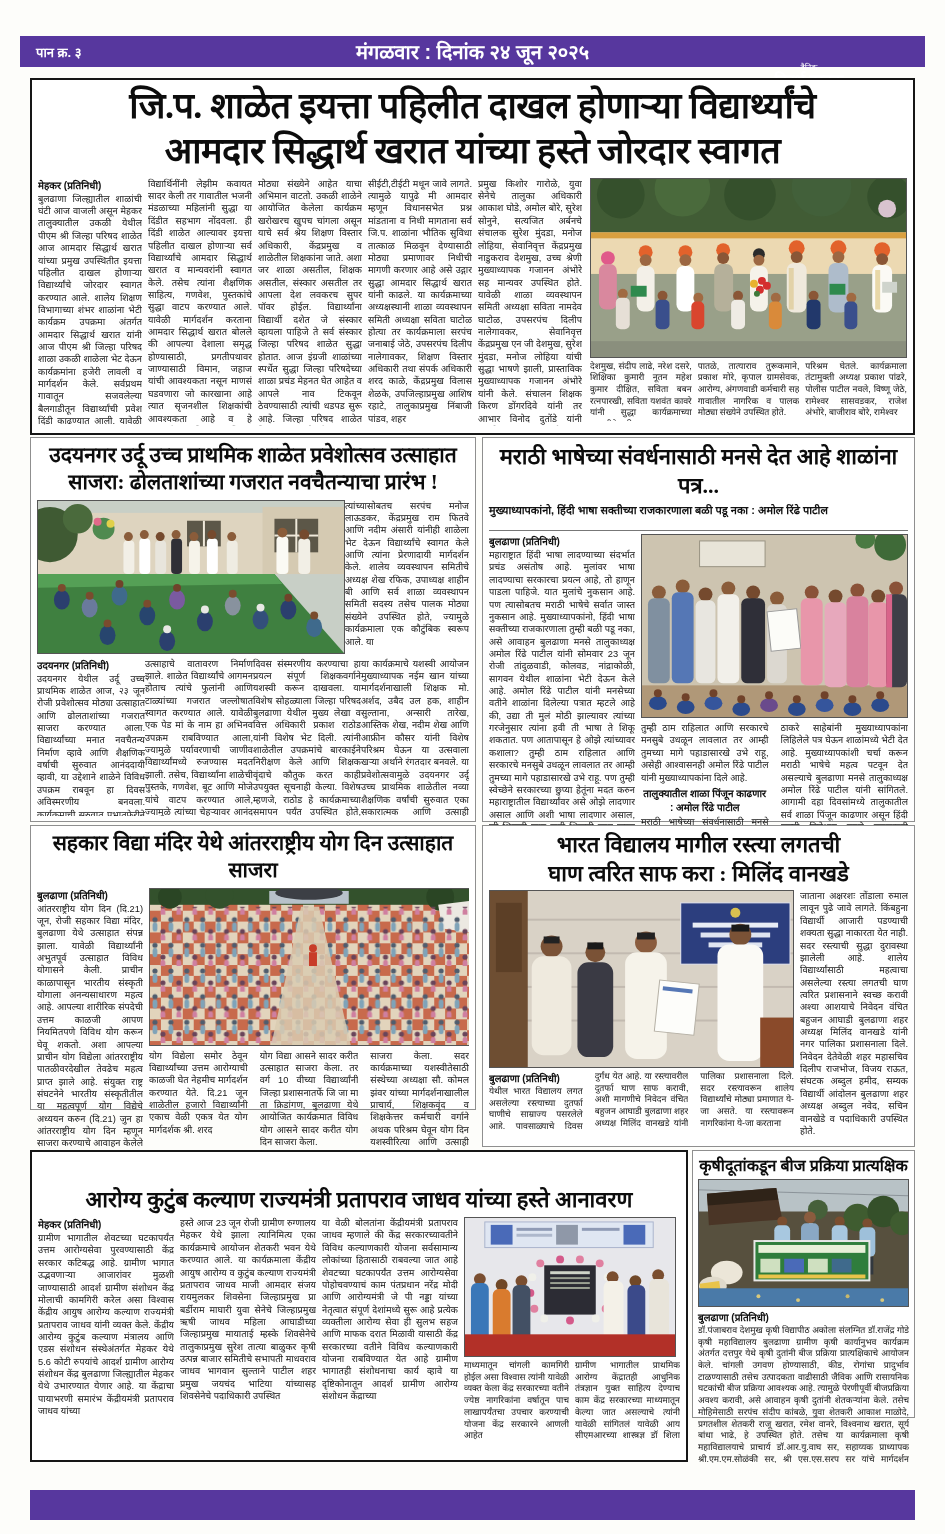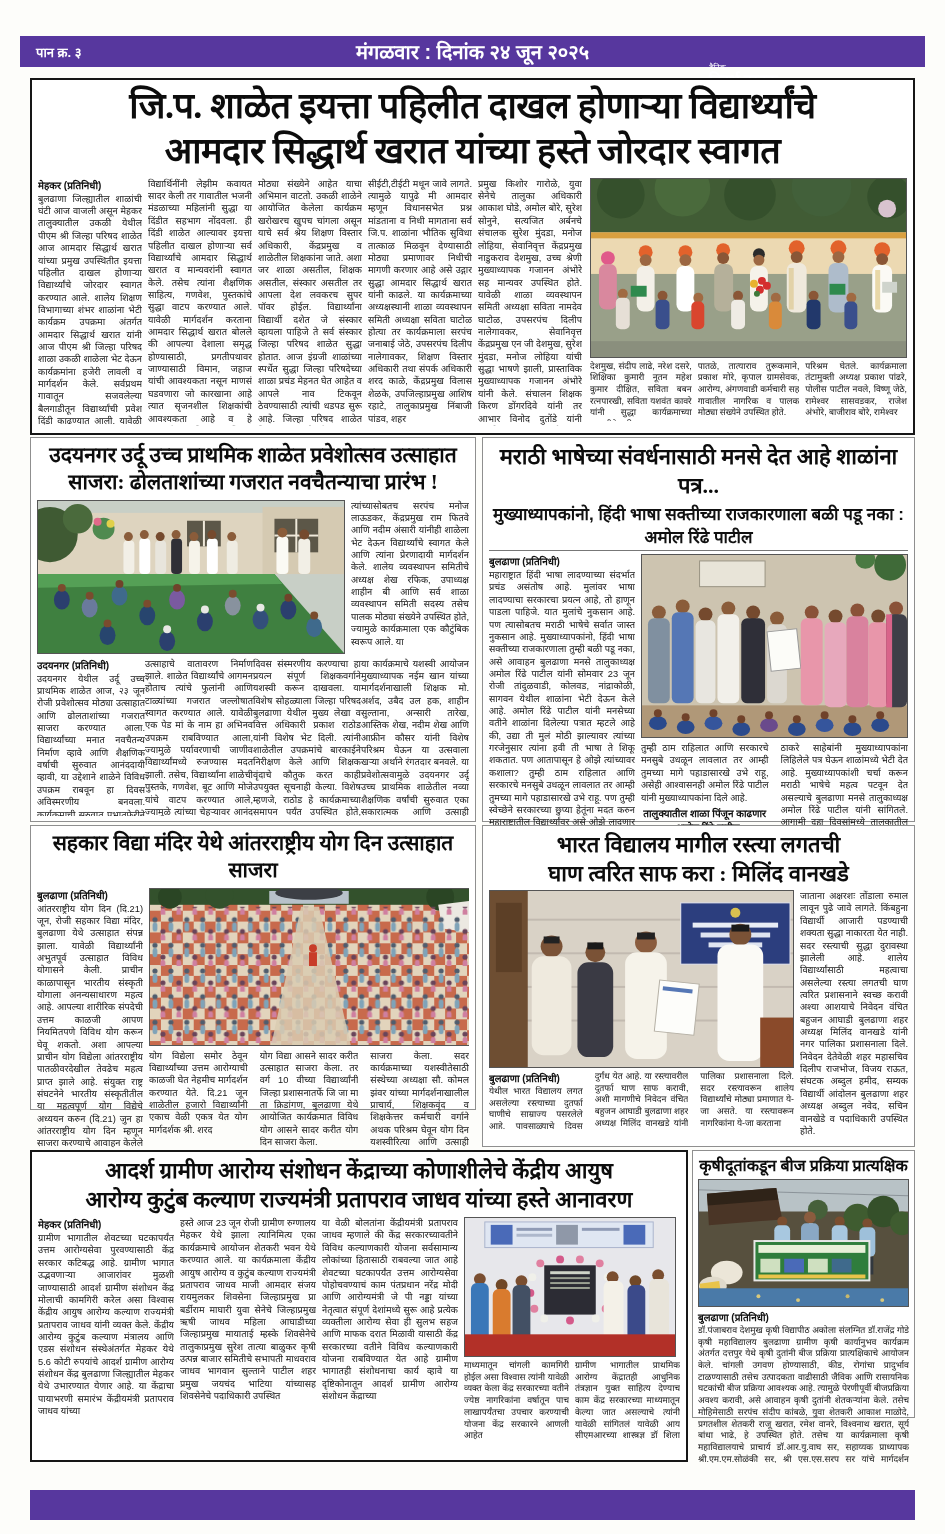--- a/index.html
+++ b/index.html
@@ -2,48 +2,48 @@
 <html><head>
 <meta charset="utf-8">
 <style>
   html,body{margin:0;padding:0;background:#e9e9e9;}
   .page{position:relative;width:945px;height:1534px;margin:0 auto;background:#fdfdfa;
         font-family:"Liberation Sans",sans-serif;color:#111;overflow:hidden;}
   .topbar,.bottombar{position:absolute;background:#57379e;color:#fff;}
   .topbar{left:20px;top:36px;width:905px;height:31px;display:flex;align-items:center;padding:0 16px;box-sizing:border-box;}
   .tb-left{font-size:13px;font-weight:bold;width:200px;}
   .tb-center{flex:1;text-align:center;font-size:20px;font-weight:bold;}
-  .tb-right{width:200px;text-align:left;line-height:1;margin-top:48px;}
+  .tb-right{width:200px;text-align:center;line-height:1;margin-top:48px;}
   .brand-top{font-size:8px;}
   .brand-main{font-size:15px;font-weight:bold;}
   .bottombar{left:30px;top:1490px;width:885px;height:30px;}
   .art{position:absolute;background:#fff;border:1px solid #8f8f8f;box-sizing:border-box;padding:4px 6px;}
   .art.heavy{border:2px solid #161616;}
   .hl{font-family:"Liberation Serif",serif;font-weight:bold;text-align:center;color:#0c0c0c;margin:0;}
   .hl.big{font-size:36px;line-height:1.26;letter-spacing:-0.5px;}
   .hl.md{font-size:21px;line-height:1.3;}
   .hl.md2{font-size:22px;line-height:1.32;}
-  .sub{font-size:17px;font-weight:bold;text-align:center;margin:2px 0 3px 0;border-bottom:1px solid #777;padding-bottom:2px;}
+  .sub{font-size:11px;font-weight:bold;text-align:left;margin:2px 0 3px 0;border-bottom:1px solid #777;padding-bottom:13px;}
   .bt{font-size:9.3px;line-height:1.33;text-align:justify;color:#161616;overflow:hidden;}
   .bt.sm{font-size:8.8px;}
   .byline{font-weight:bold;font-size:10px;margin-bottom:1px;}
   .row{display:flex;gap:12px;}
   .col{flex:1;min-width:0;overflow:hidden;}
   .ph{position:relative;overflow:hidden;background:#9a9a92;flex:none;border:1px solid #555;box-sizing:border-box;}
   .ph svg{display:block;width:100%;height:100%;}
   
   .lead{left:30px;top:78px;width:885px;height:357px;}
   .lead-body{display:flex;gap:8px;margin-top:3px;height:248px;}
   .lead-cols{width:548px;display:flex;gap:6px;}
   .lead-right{width:317px;}
   .capr{display:flex;gap:6px;margin-top:3px;height:60px;}
   
   .udy{left:30px;top:437px;width:446px;height:385px;}
   .mns{left:482px;top:437px;width:433px;height:385px;}
-  .udy-prow{display:flex;gap:6px;margin-top:3px;height:154px;}
+  .udy-prow{display:flex;margin-top:3px;height:154px;}
   .udy-brow{display:flex;gap:0;margin-top:4px;height:158px;}
   .mns-body{display:flex;gap:6px;margin-top:2px;height:306px;}
   .mns-left{width:146px;flex:none;overflow:hidden;}
   .mns-sub{font-size:10px;font-weight:bold;text-align:center;margin:2px 0;}
   
   .yog{left:30px;top:825px;width:446px;height:285px;}
   .bhv{left:482px;top:825px;width:433px;height:322px;}
   .yog-body{display:flex;gap:6px;margin-top:3px;height:276px;}
   .yog-left{width:106px;flex:none;overflow:hidden;}
   .bhv-body{display:flex;gap:6px;margin-top:2px;height:246px;}
@@ -419,21 +419,21 @@
           <div class="col bt sm">दुर्गंध येत आहे. या रस्त्यावरील दुतर्फा घाण साफ करावी, अशी मागणीचे निवेदन वंचित बहुजन आघाडी बुलढाणा शहर अध्यक्ष मिलिंद वानखडे यांनी नगर</div>
           <div class="col bt sm">पालिका प्रशासनाला दिले. सदर रस्त्यावरून शालेय विद्यार्थ्यांचे मोठ्या प्रमाणात ये-जा असते. या रस्त्यावरून नागरिकांना ये-जा करताना</div>
         </div>
       </div>
       <div class="col bt">जाताना अक्षरशः तोंडाला रुमाल लावून पुढे जावे लागते. किंबहुना विद्यार्थी आजारी पडण्याची शक्यता सुद्धा नाकारता येत नाही. सदर रस्त्याची सुद्धा दुरावस्था झालेली आहे. शालेय विद्यार्थ्यांसाठी महत्वाचा असलेल्या रस्त्या लगतची घाण त्वरित प्रशासनाने स्वच्छ करावी अश्या आशयाचे निवेदन वंचित बहुजन आघाडी बुलढाणा शहर अध्यक्ष मिलिंद वानखडे यांनी नगर पालिका प्रशासनाला दिले. निवेदन देतेवेळी शहर महासचिव दिलीप राजभोज, विजय राऊत, संघटक अब्दुल हमीद, सम्यक विद्यार्थी आंदोलन बुलढाणा शहर अध्यक्ष अब्दुल नवेद, सचिन वानखेडे व पदाधिकारी उपस्थित होते.</div>
     </div>
   </section>
 
   <section class="art heavy arg">
     <h2 class="hl md2">
-      <span>आदर्श ग्रामीण आरोग्य संशोधन केंद्राच्या कोणाशीलेचे केंद्रीय आयुष</span><br>
+      <br>
       <span>आरोग्य कुटुंब कल्याण राज्यमंत्री प्रतापराव जाधव यांच्या हस्ते आनावरण</span>
     </h2>
     <div class="arg-body">
       <div class="arg-col">
         <div class="byline">मेहकर (प्रतिनिधी)</div>
         <div class="bt">ग्रामीण भागातील शेवटच्या घटकापर्यंत उत्तम आरोग्यसेवा पुरवण्यासाठी केंद्र सरकार कटिबद्ध आहे. ग्रामीण भागात उद्भवणाऱ्या आजारांवर मुळशी जाण्यासाठी आदर्श ग्रामीण संशोधन केंद्र मोलाची कामगिरी करेल असा विश्वास केंद्रीय आयुष आरोग्य कल्याण राज्यमंत्री प्रतापराव जाधव यांनी व्यक्त केले. केंद्रीय आरोग्य कुटुंब कल्याण मंत्रालय आणि एडस संशोधन संस्थेअंतर्गत मेहकर येथे 5.6 कोटी रुपयांचे आदर्श ग्रामीण आरोग्य संशोधन केंद्र बुलढाणा जिल्ह्यातील मेहकर येथे उभारण्यात येणार आहे. या केंद्राचा पायाभरणी समारंभ केंद्रीयमंत्री प्रतापराव जाधव यांच्या</div>
       </div>
       <div class="arg-col bt">हस्ते आज 23 जून रोजी ग्रामीण रुग्णालय मेहकर येथे झाला त्यानिमित्य एका कार्यक्रमाचे आयोजन शेतकरी भवन येथे करण्यात आले. या कार्यक्रमाला केंद्रीय आयुष आरोग्य व कुटुंब कल्याण राज्यमंत्री प्रतापराव जाधव माजी आमदार संजय रायमुलकर शिवसेना जिल्हाप्रमुख प्रा बर्डीराम माघारी युवा सेनेचे जिल्हाप्रमुख ऋषी जाधव महिला आघाडीच्या जिल्हाप्रमुख मायाताई म्हस्के शिवसेनेचे तालुकाप्रमुख सुरेश तात्या बाळुकर कृषी उत्पन्न बाजार समितीचे सभापती माधवराव जाधव भागवान सुल्ताने पाटील शहर प्रमुख जयचंद भाटिया यांच्यासह शिवसेनेचे पदाधिकारी उपस्थित</div>
       <div class="arg-col bt">या वेळी बोलतांना केंद्रीयमंत्री प्रतापराव जाधव म्हणाले की केंद्र सरकारच्यावतीने विविध कल्याणकारी योजना सर्वसामान्य लोकांच्या हितासाठी राबवल्या जात आहे शेवटच्या घटकापर्यंत उत्तम आरोग्यसेवा पोहोचवण्याचं काम पंतप्रधान नरेंद्र मोदी आणि आरोग्यमंत्री जे पी नड्डा यांच्या नेतृत्वात संपूर्ण देशांमध्ये सुरू आहे प्रत्येक व्यक्तीला आरोग्य सेवा ही सुलभ सहज आणि माफक दरात मिळावी यासाठी केंद्र सरकारच्या वतीने विविध कल्याणकारी योजना राबविण्यात येत आहे ग्रामीण भागातही संशोधनाचा कार्य व्हावे या दृष्टिकोनातून आदर्श ग्रामीण आरोग्य संशोधन केंद्राच्या</div>
       <div class="col">

